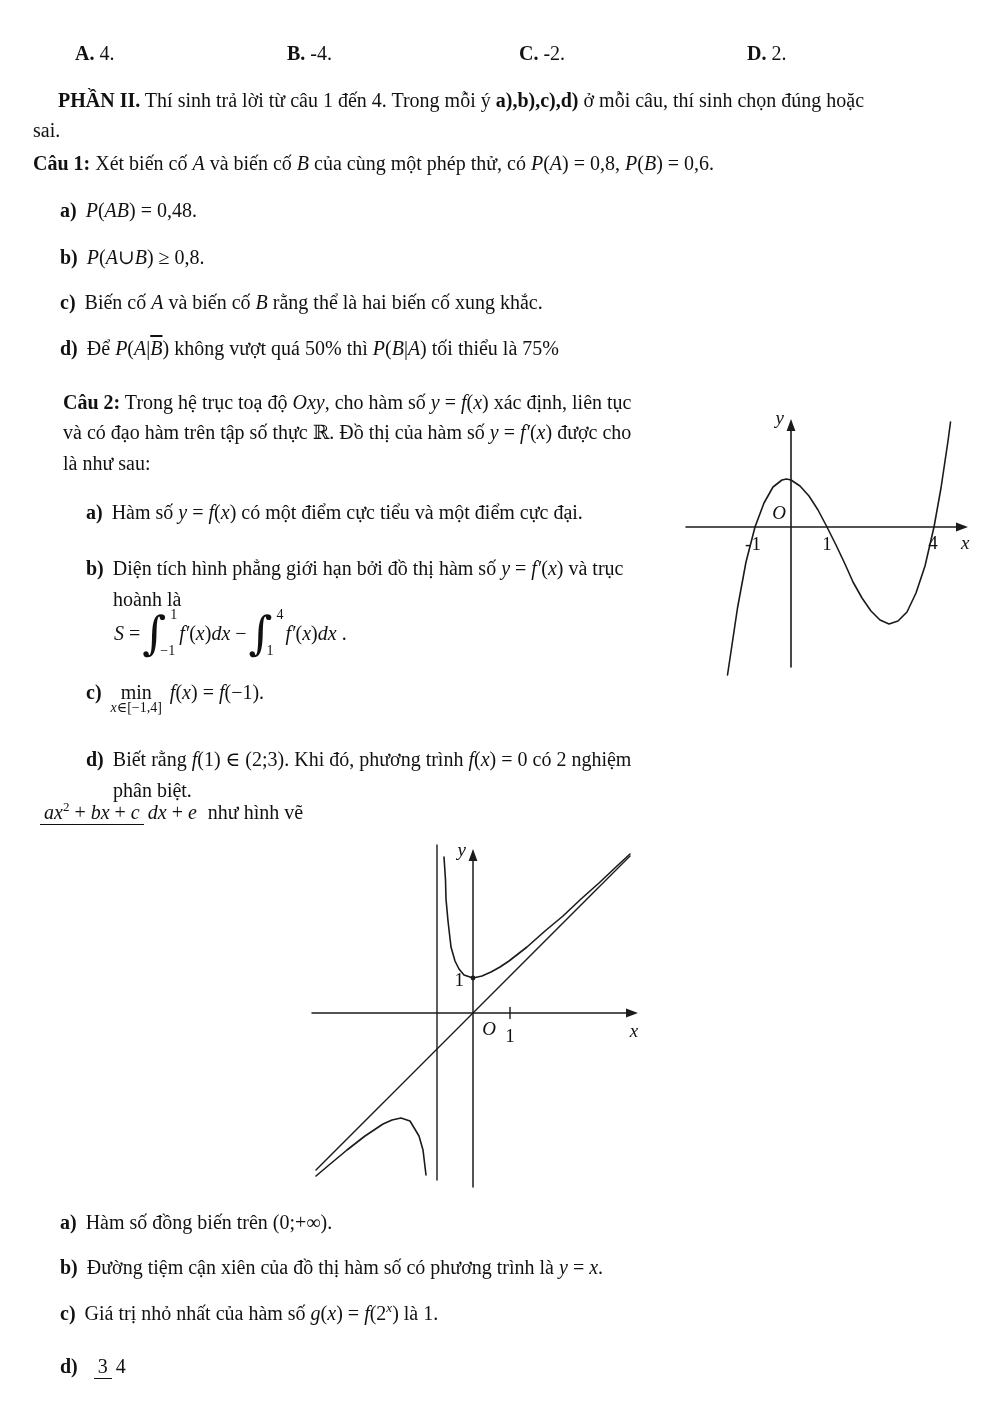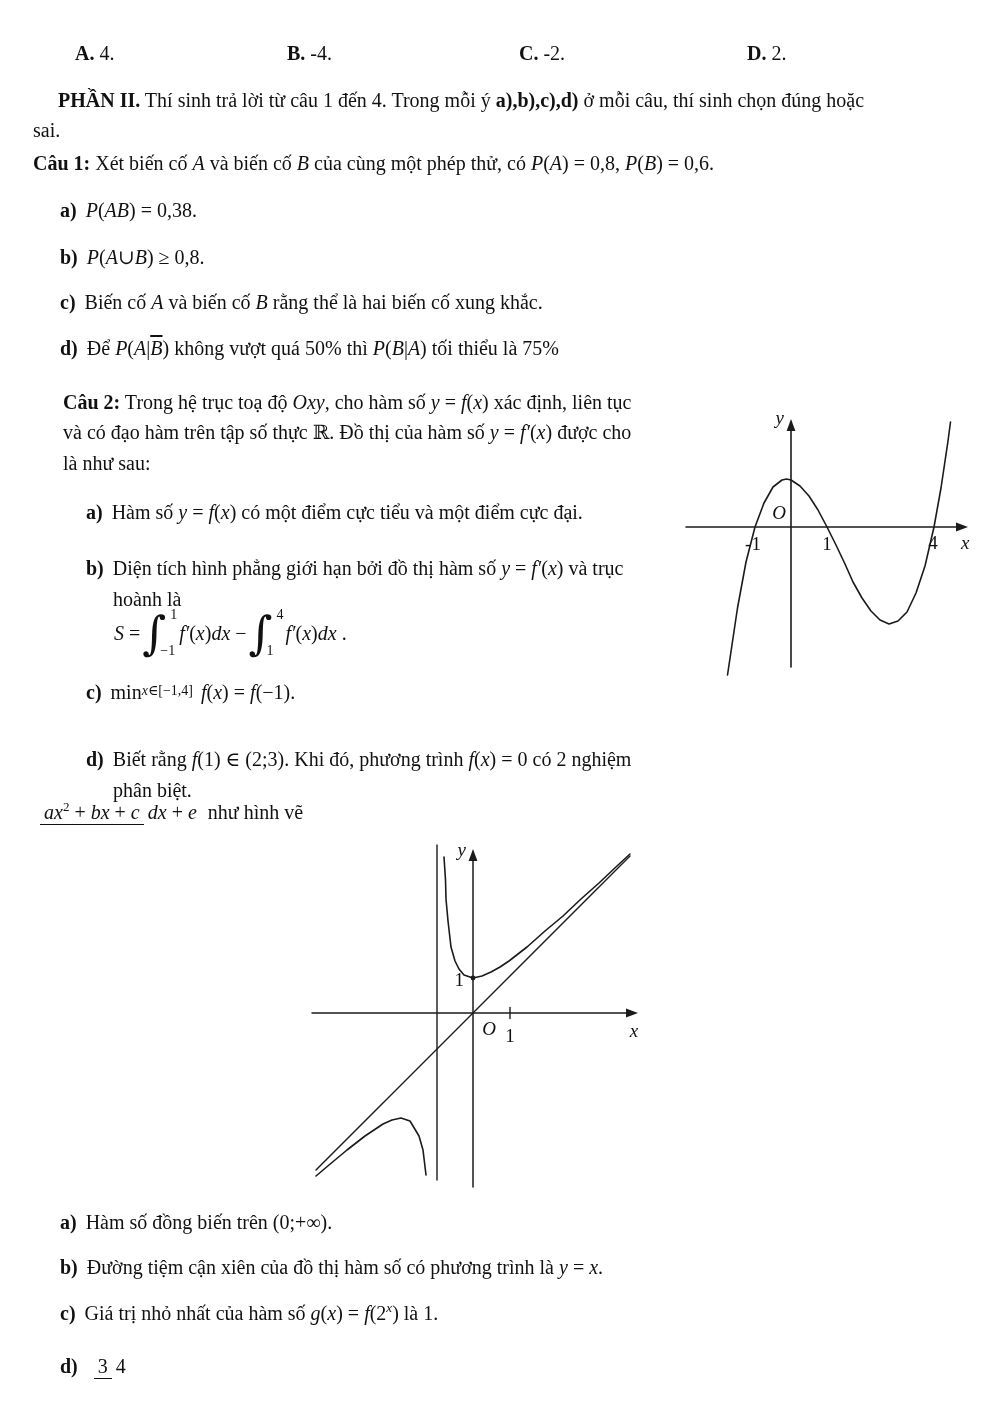--- a/index.html
+++ b/index.html
@@ -19,21 +19,21 @@
   .row{display:flex;align-items:center}
   .rowtop{display:flex;align-items:flex-start}
   
   .formula{display:flex;align-items:center;height:52px}
   .int{font-size:46px;line-height:46px;font-family:"DejaVu Serif","Liberation Serif",serif}
   .intwrap{display:inline-flex;align-items:center;margin:0 2px}
   .ilim{display:inline-flex;flex-direction:column;justify-content:space-between;height:50px;font-size:14px;line-height:14px}
   .ilim-top{margin-left:4px}
   .ilim-bot{margin-left:-6px}
   
-  .minwrap{display:inline-flex;flex-direction:row;align-items:center;margin-right:8px}
+  .minwrap{display:inline-flex;flex-direction:column;align-items:center;margin-right:8px}
   .mincond{font-size:14px;line-height:14px;margin-top:-2px}
   .minop{line-height:22px}
   
   .frac{display:inline-flex;flex-direction:row;align-items:center;vertical-align:middle;line-height:24px;margin:0 7px;text-align:center}
   .frac .num{border-bottom:1.4px solid #111;padding:0 4px}
   .frac .den{padding:0 4px}
   svg{position:absolute}
   svg text{font-family:"Liberation Serif","DejaVu Serif",serif;font-size:19px}
   svg .it{font-style:italic}
 </style>
@@ -56,21 +56,21 @@
   <span class="b">D.</span>
   <span>2.</span>
 </div>
 
 <div class="abs" style="left:58px;top:85px"><span class="b">PHẦN II.</span><span class="n"> Thí sinh trả lời từ câu 1 đến 4. Trong mỗi ý </span><span class="b">a),b),c),d)</span><span class="n"> ở mỗi câu, thí sinh chọn đúng hoặc</span></div>
 <div class="abs" style="left:33px;top:115px"><span class="n">sai.</span></div>
 
 <div class="abs" style="left:33px;top:148px"><span class="b">Câu 1:</span><span class="n"> Xét biến cố </span><span class="i">A</span><span class="n"> và biến cố </span><span class="i">B</span><span class="n"> của cùng một phép thử, có </span><span class="i">P</span><span class="n">(</span><span class="i">A</span><span class="n">) = 0,8, </span><span class="i">P</span><span class="n">(</span><span class="i">B</span><span class="n">) = 0,6.</span></div>
 
 <div class="abs" style="left:60px;top:195px">
-  <span class="lbl">a)</span><span><span class="i">P</span><span class="n">(</span><span class="i">AB</span><span class="n">) = 0,38.</span></span>
+  <span class="lbl">a)</span><span><span class="i">P</span><span class="n">(</span><span class="i">AB</span><span class="n">) = 0,48.</span></span>
 </div>
 <div class="abs" style="left:60px;top:242px">
   <span class="lbl">b)</span><span><span class="i">P</span><span class="n">(</span><span class="i">A</span><span class="n">∪</span><span class="i">B</span><span class="n">) ≥ 0,8.</span></span>
 </div>
 <div class="abs" style="left:60px;top:287px">
   <span class="lbl">c)</span><span><span class="n">Biến cố </span><span class="i">A</span><span class="n"> và biến cố </span><span class="i">B</span><span class="n"> rằng thể là hai biến cố xung khắc.</span></span>
 </div>
 <div class="abs" style="left:60px;top:333px">
   <span class="lbl">d)</span><span><span class="n">Để </span><span class="i">P</span><span class="n">(</span><span class="i">A</span><span class="n">|</span><span class="oli">B</span><span class="n">) không vượt quá 50% thì </span><span class="i">P</span><span class="n">(</span><span class="i">B</span><span class="n">|</span><span class="i">A</span><span class="n">) tối thiểu là 75%</span></span>
 </div>

